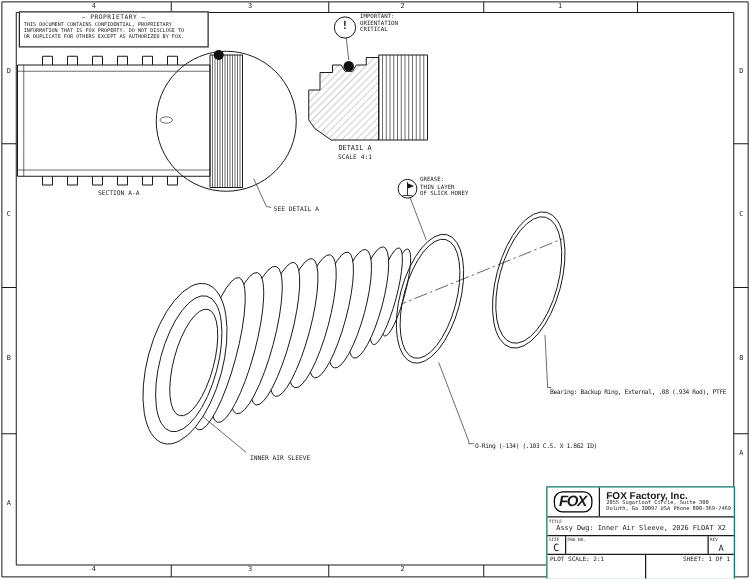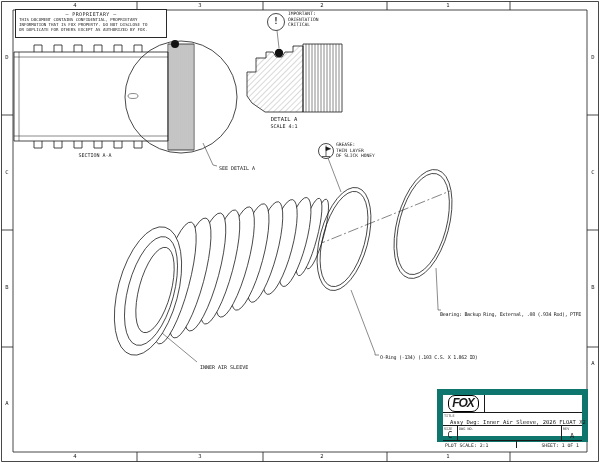--- a/index.html
+++ b/index.html
@@ -24,22 +24,22 @@
   #lbl-detail-title{left:261px;top:116px;width:46px;text-align:center;font-size:5.5px;}
   #lbl-detail-scale{left:261px;top:123px;width:46px;text-align:center;font-size:5px;}
   #sym-orientation{left:271px;top:16px;width:10px;text-align:center;font-size:9px;font-weight:bold;}
   #note-orientation{left:288px;top:11px;font-size:4.6px;line-height:5.6px;}
   #note-grease{left:336px;top:142px;font-size:4.6px;line-height:5.6px;}
   #lbl-inner{left:200px;top:364px;font-size:5px;}
   #lbl-bearing{left:440px;top:311px;font-size:5px;letter-spacing:-0.3px;white-space:pre;}
   #lbl-oring{left:380px;top:354px;font-size:5px;letter-spacing:-0.3px;white-space:pre;}
 
   
-  #tb{position:absolute;left:437px;top:389px;width:151px;height:53px;background:#fff;
-      border:6px solid #0f766e;box-sizing:border-box;display:flex;flex-direction:column;}
+  #tb{position:absolute;left:437px;top:389px;width:151px;height:75px;background:#fff;
+      border:1px solid #0f766e;box-sizing:border-box;display:flex;flex-direction:column;}
   #tb .row{box-sizing:border-box;border-bottom:1px solid #1a1a1a;display:flex;}
   #tb .row:last-child{border-bottom:none;}
   #tb-header{height:24px;}
   #tb-logo-cell{width:42px;border-right:1px solid #1a1a1a;display:flex;align-items:center;justify-content:center;box-sizing:border-box;}
   #tb-logo{font-family:"Liberation Sans",sans-serif;font-weight:bold;font-style:italic;
            font-size:12px;letter-spacing:-1px;border:1.6px solid #000;border-radius:7px;padding:0 4px 1px 3px;}
   #tb-co-cell{flex:1;padding:2px 0 0 5px;overflow:hidden;}
   #tb-company{font-family:"Liberation Sans",sans-serif;font-weight:bold;font-size:8px;white-space:nowrap;}
   .addr-wrap{transform:scale(0.85);transform-origin:0 0;}
   .addr{font-size:5px;line-height:5.3px;white-space:nowrap;}
@@ -182,20 +182,27 @@
 OF SLICK HONEY</div>
   <div class="t" id="lbl-inner">INNER AIR SLEEVE</div>
   <div class="t" id="lbl-bearing">Bearing: Backup Ring, External, .08 (.934 Rod), PTFE</div>
   <div class="t" id="lbl-oring">O-Ring (-134) (.103 C.S. X 1.862 ID)</div>
 
   <div id="tb">
     <div class="row" id="tb-header">
       <div id="tb-logo-cell">
         <div id="tb-logo">FOX</div>
       </div>
+      <div id="tb-co-cell">
+        <div id="tb-company">FOX Factory, Inc.</div>
+        <div class="addr-wrap">
+          <div class="addr">2055 Sugarloaf Circle, Suite 300</div>
+          <div class="addr">Duluth, Ga 30097 USA Phone 800-369-7469</div>
+        </div>
+      </div>
     </div>
     <div class="row" id="tb-title-row">
       <span id="tb-title-label">TITLE</span>
       <div id="tb-title">Assy Dwg: Inner Air Sleeve, 2026 FLOAT X2</div>
     </div>
     <div class="row" id="tb-size-row">
       <div class="cell" id="cell-size">
         <span class="cell-lab">SIZE</span>
         <div class="cell-val">C</div>
       </div>

